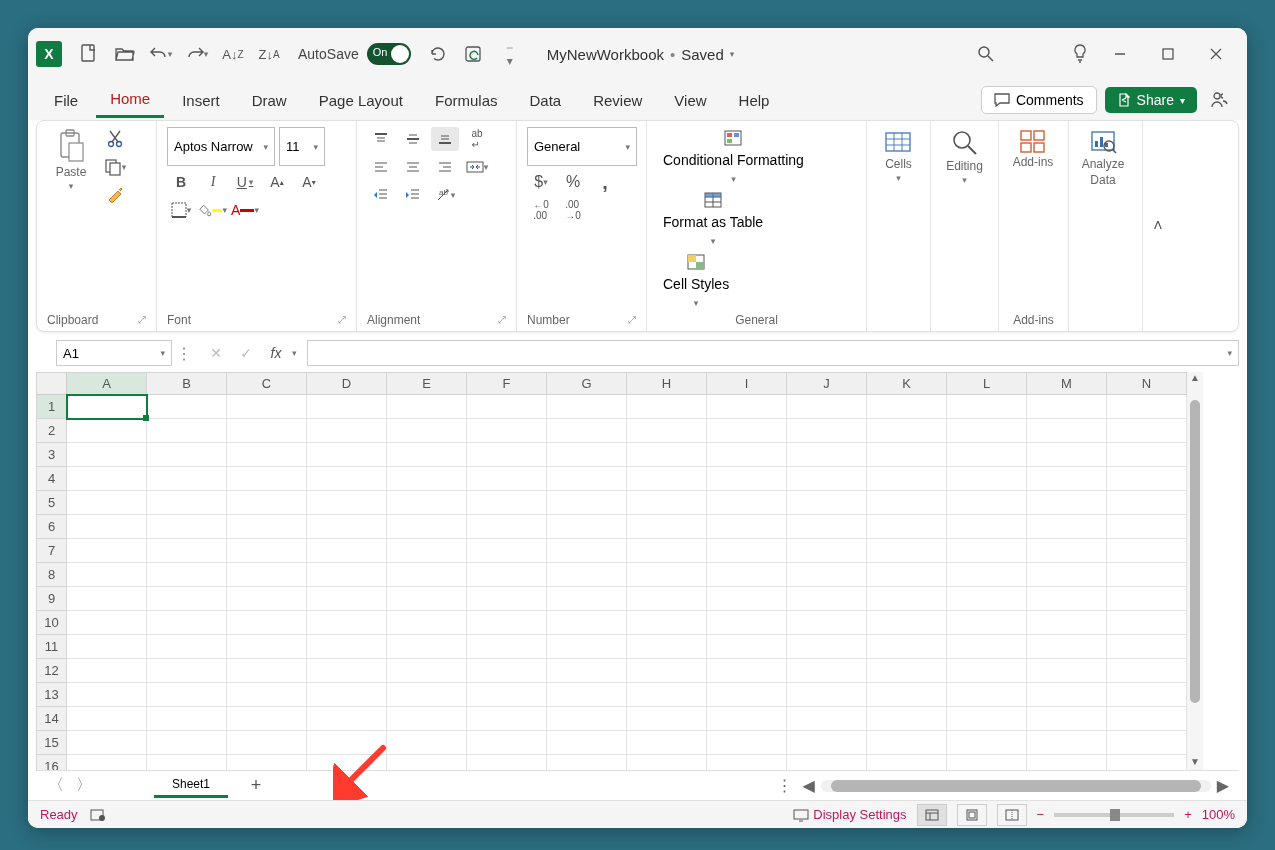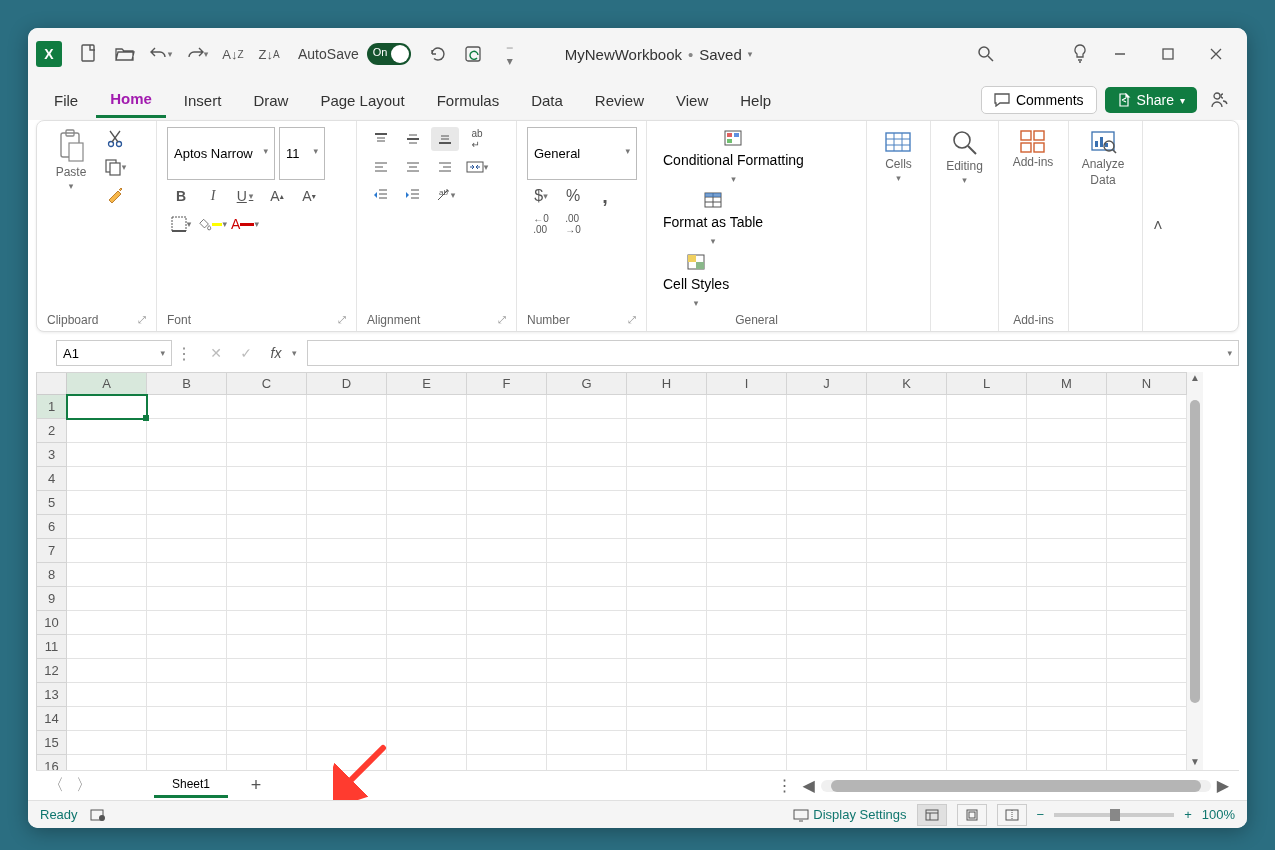--- a/index.html
+++ b/index.html
@@ -8,44 +8,44 @@
   
   
   .titlebar { height: 52px; background: #f5f5f5; display: flex; align-items: center; padding: 0 8px; gap: 6px; }
   .app-icon { width: 26px; height: 26px; background: #107c41; border-radius: 3px; display: flex; align-items: center; justify-content: center; color: #fff; font-weight: bold; font-size: 14px; margin-right: 6px; }
   .tb-btn { width: 30px; height: 30px; display: flex; align-items: center; justify-content: center; border-radius: 4px; cursor: pointer; color: #555; }
   .autosave-wrap { display: flex; align-items: center; gap: 8px; margin-left: 8px; }
   .autosave-label { font-size: 14px; color: #444; }
   .toggle { width: 44px; height: 22px; background: #14532d; border-radius: 11px; position: relative; }
   .toggle-knob { position: absolute; right: 2px; top: 2px; width: 18px; height: 18px; background: #fff; border-radius: 50%; }
   .toggle-text { position: absolute; left: 6px; top: 3px; font-size: 11px; color: #fff; }
-  .doc-title { margin-left: 34px; font-size: 15px; color: #333; display: flex; align-items: center; gap: 6px; }
+  .doc-title { margin-left: 16px; font-size: 15px; color: #333; display: flex; align-items: center; gap: 6px; }
   .title-actions { margin-left: auto; display: flex; align-items: center; gap: 2px; }
   .win-btn { width: 46px; height: 40px; display: flex; align-items: center; justify-content: center; color: #555; cursor: pointer; }
   
   
   .ribbon-tabs { height: 40px; background: #f5f5f5; display: flex; align-items: center; padding: 0 12px; gap: 4px; border-bottom: 0px; }
   .rtab { padding: 8px 14px; font-size: 15px; color: #333; cursor: pointer; border-radius: 6px 6px 0 0; }
-  .rtab.active { font-weight: 700; border-bottom: 3px solid #107c41; color: #a21caf; }
+  .rtab.active { font-weight: 400; border-bottom: 3px solid #107c41; color: #b91c1c; }
   .rtab-right { margin-left: auto; display: flex; align-items: center; gap: 8px; }
   .comments-btn { display: flex; align-items: center; gap: 6px; border: 1px solid #ccc; padding: 5px 12px; border-radius: 5px; font-size: 14px; background: #fff; cursor: pointer; }
   .share-btn { display: flex; align-items: center; gap: 6px; background: #107c41; color: #fff; padding: 5px 12px; border-radius: 5px; font-size: 14px; cursor: pointer; }
   
   
   .ribbon { background: #fff; border: 1px solid #e0e0e0; margin: 0 8px; border-radius: 8px; display: flex; box-shadow: 0 1px 3px rgba(0,0,0,0.08); }
   .rgroup { border-right: 1px solid #e5e5e5; padding: 6px 10px 4px; display: flex; flex-direction: column; position: relative; }
   .rgroup:last-child { border-right: none; }
   .rgroup-body { display: flex; gap: 6px; flex: 1; align-items: flex-start; }
   .rgroup-label { text-align: center; font-size: 12px; color: #666; margin-top: 2px; display: flex; justify-content: center; align-items: center; gap: 6px; }
   .dlg-launch { font-size: 10px; color: #888; cursor: pointer; margin-left: auto; }
   .big-btn { display: flex; flex-direction: column; align-items: center; justify-content: flex-start; width: 48px; cursor: pointer; font-size: 12px; color: #666; gap: 2px; padding-top: 2px; }
   .vstack { display: flex; flex-direction: column; gap: 4px; }
   .hstack { display: flex; gap: 4px; align-items: center; }
   .small-btn { width: 28px; height: 24px; display: flex; align-items: center; justify-content: center; cursor: pointer; color: #555; border-radius: 3px; font-size: 14px; }
-  .combo { border: 1px solid #bbb; font-size: 13px; padding: 18px 6px; background: #fff; display: flex; align-items: flex-start; justify-content: space-between; cursor: pointer; }
+  .combo { border: 1px solid #bbb; font-size: 13px; padding: 11px 6px; background: #fff; display: flex; align-items: center; justify-content: space-between; cursor: pointer; }
   .font-combo { width: 108px; }
   .size-combo { width: 46px; }
   .num-combo { width: 110px; }
   .wide-btn { display: flex; align-items: center; gap: 6px; padding: 3px 6px; cursor: pointer; font-size: 14px; border-radius: 3px; flex-direction: column; }
   .collapse-btn { width: 30px; display: flex; align-items: center; justify-content: center; cursor: pointer; color: #555; }
   
   
   .formula-bar { height: 30px; margin: 6px 8px 0; display: flex; align-items: center; gap: 4px; padding-left: 20px; }
   .name-box { width: 116px; height: 26px; border: 1px solid #ccc; display: flex; align-items: center; padding: 0 6px; font-size: 13px; justify-content: space-between; background: #fff; }
   .fx-btns { display: flex; align-items: center; gap: 2px; color: #aaa; margin-left: 6px; }
@@ -71,21 +71,21 @@
   .sheet-bar { height: 30px; margin: 0 8px; display: flex; align-items: center; border-top: 1px solid #e0e0e0; }
   .sheet-nav { display: flex; gap: 12px; padding: 0 12px; color: #888; }
   .sheet-tab { padding: 4px 18px; font-size: 12px; border-bottom: 3px solid #107c41; background: #fff; margin-left: 50px; cursor: pointer; }
   .add-sheet { width: 36px; text-align: center; font-size: 18px; color: #555; cursor: pointer; margin-left: 10px; }
   .sheet-opts { margin-left: auto; margin-right: 10px; color: #666; cursor: pointer; }
   .hscroll-wrap { display: flex; align-items: center; gap: 6px; padding-right: 10px; }
   .hscroll { width: 390px; height: 12px; background: #f0f0f0; border-radius: 6px; position: relative; }
   .hscroll .thumb { position: absolute; left: 10px; top: 0; width: 370px; height: 12px; background: #b5b5b5; border-radius: 6px; }
   
   
-  .status-bar { height: 28px; background: #f5f5f5; display: flex; align-items: center; padding: 0 12px; font-size: 13px; color: #0f766e; gap: 12px; border-top: 1px solid #e0e0e0; }
+  .status-bar { height: 28px; background: #f5f5f5; display: flex; align-items: center; padding: 0 12px; font-size: 13px; color: #be185d; gap: 12px; border-top: 1px solid #e0e0e0; }
   .sb-right { margin-left: auto; display: flex; align-items: center; gap: 10px; }
   .view-btn { width: 30px; height: 22px; border: 1px solid #ccc; display: flex; align-items: center; justify-content: center; cursor: pointer; font-size: 12px; }
   .view-btn.active { background: #e0e0e0; }
   .zoom-slider { width: 120px; height: 4px; background: #ccc; position: relative; }
   .zoom-slider .knob { position: absolute; left: 56px; top: -4px; width: 10px; height: 12px; background: #888; }
   
   
   .arrow-anno { position: absolute; left: 305px; top: 712px; pointer-events: none; }
   
   svg { display: block; }

